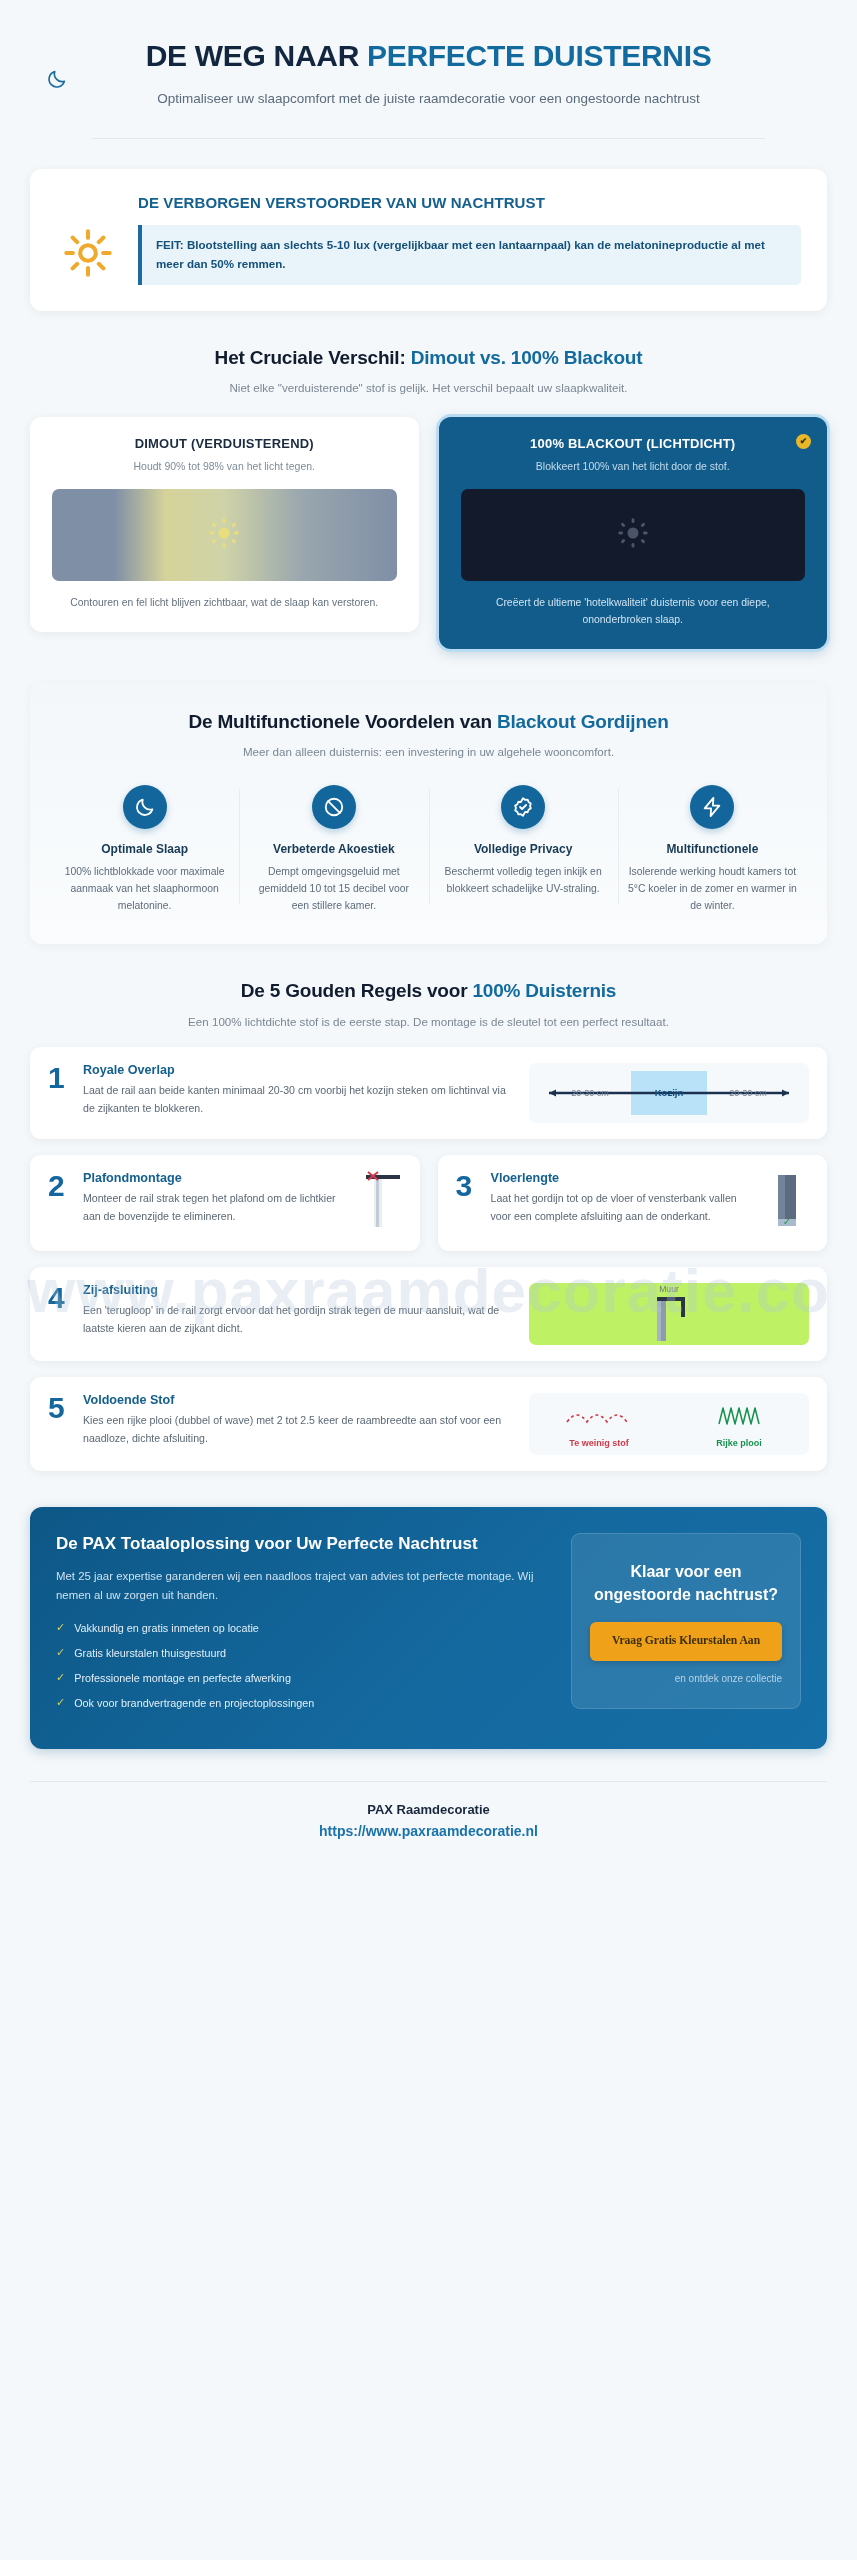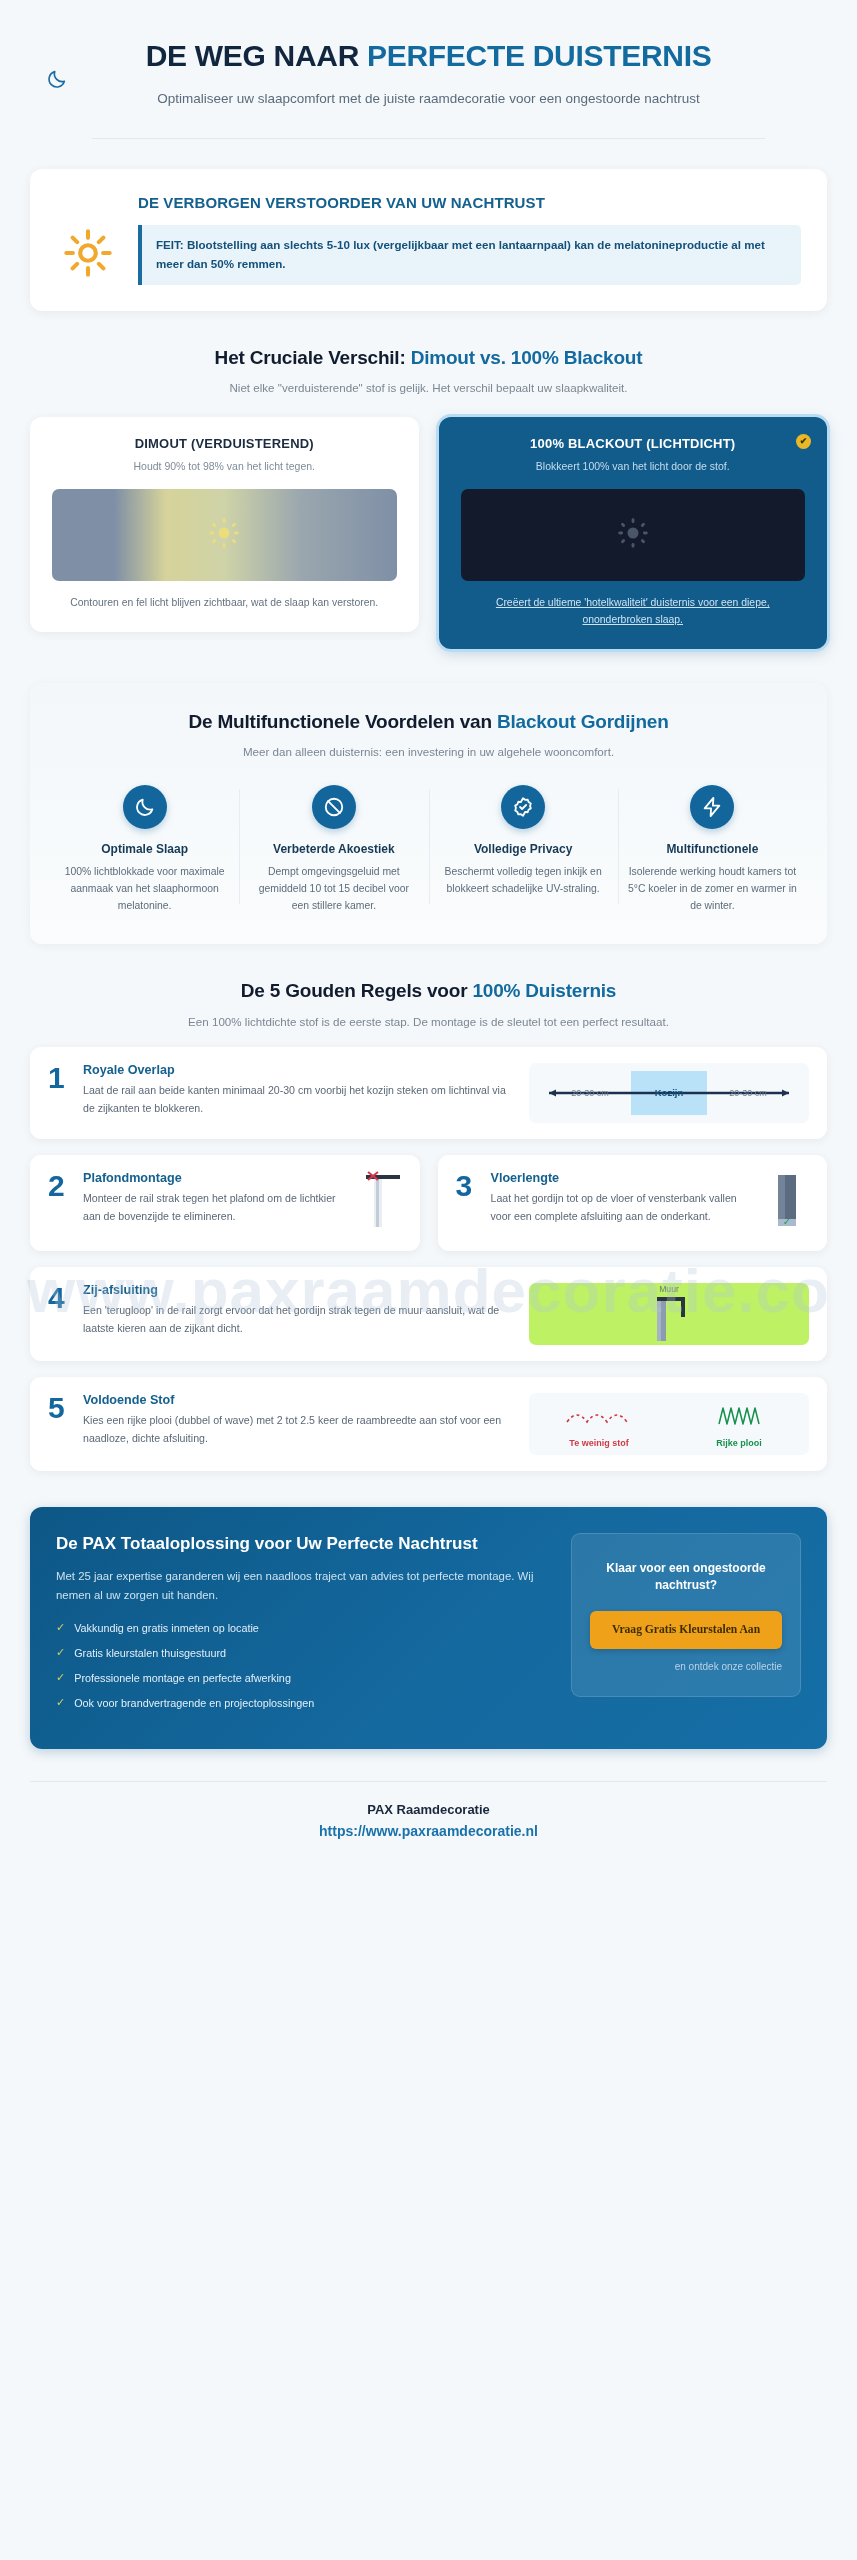--- a/index.html
+++ b/index.html
@@ -103,21 +103,21 @@
   .cmp.black .cmp-title { color: #fff; }
   .cmp-sub { margin-top: 6px; font-size: 10.5px; color: #7f8c99; line-height: 1.5; }
   .cmp.black .cmp-sub { color: #c4dcec; }
   .swatch { height: 92px; border-radius: 7px; margin: 15px 6px 0 6px; position: relative; overflow: hidden; }
   .swatch.dim {
     background: linear-gradient(90deg,#7f8fa6 0%,#7f8fa6 18%,#d6d39a 33%,#cfd3a8 50%,#9aa7ae 72%,#7f8fa6 100%);
   }
   .swatch.black { background: #121a2b; }
   .swatch .sun { position: absolute; left: 50%; top: 50%; transform: translate(-50%,-50%); }
   .cmp-foot { margin-top: 14px; font-size: 10.4px; line-height: 1.6; color: #64717f; padding: 0 6px; }
-  .cmp.black .cmp-foot { color: #cfe3f1; text-decoration: underline; }
+  .cmp.black .cmp-foot { color: #cfe3f1; }
   .badge-check {
     position: absolute; top: 17px; right: 16px;
     width: 15px; height: 15px; border-radius: 50%;
     background: #e8b828; color: #3a3000;
     font-size: 9px; line-height: 15px; text-align: center; font-weight: bold;
   }
 
   
   .sec-benefits {
     margin: 34px 30px 0 30px; border-radius: 12px;
@@ -184,21 +184,21 @@
   .cta-list li {
     font-size: 10.8px; color: #e3eff8; line-height: 1.5;
     margin-bottom: 9px; display: flex; gap: 9px; align-items: flex-start;
   }
   .tick { color: #d9d05a; font-size: 11px; line-height: 1.35; flex: 0 0 auto; }
   .cta-box {
     flex: 0 0 230px; background: rgba(255,255,255,0.10);
     border: 1px solid rgba(255,255,255,0.14);
     border-radius: 9px; padding: 26px 18px 24px 18px; text-align: center;
   }
-  .cta-box-h { font-size: 12px; font-weight: bold; color: #fff; line-height: 1.45; text-align: center; }
+  .cta-box-h { font-size: 16px; font-weight: bold; color: #fff; line-height: 1.45; text-align: center; }
   .cta-btn {
     display: block; width: 100%; margin: 16px 0 0 0;
     background: #efa119; color: #3c2d05;
     border: none; border-radius: 6px;
     padding: 11px 8px; font-size: 11.6px; font-weight: bold; line-height: 1.4;
     font-family: Liberation Serif, serif; cursor: pointer;
     box-shadow: 0 2px 6px rgba(0,0,0,0.18);
   }
   .cta-note { margin-top: 12px; font-size: 10px; color: #b9d3e6; text-align: right; }
 

